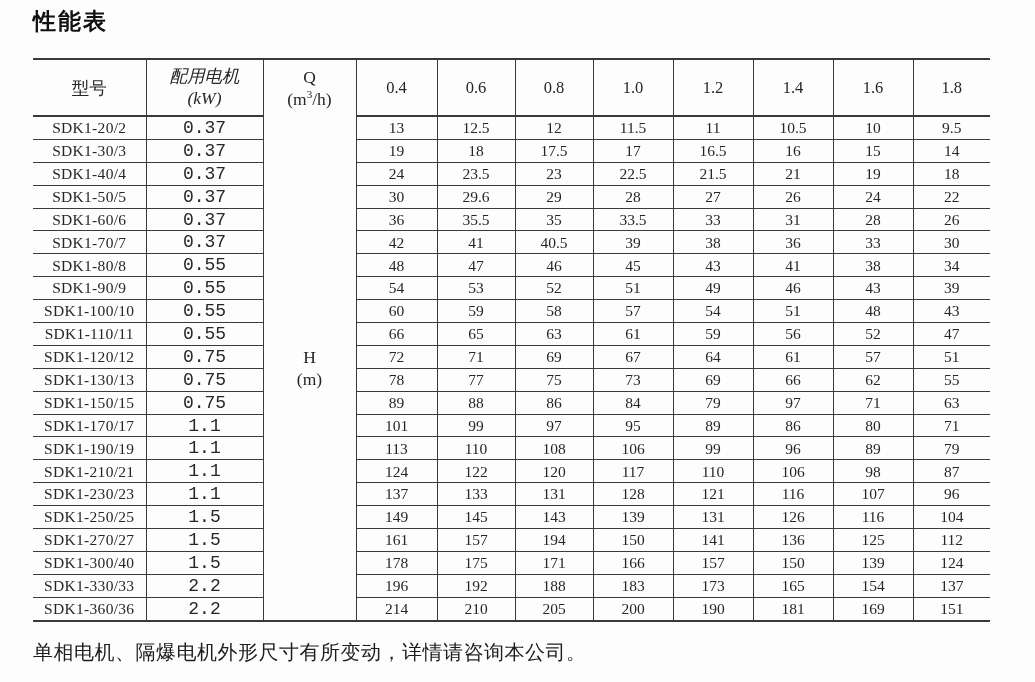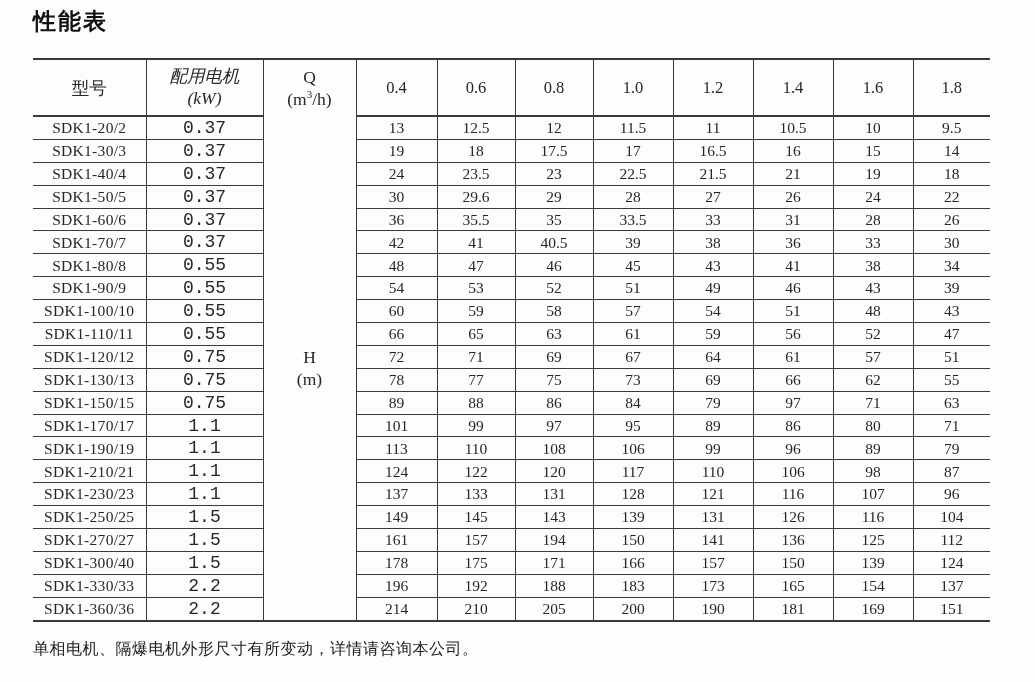--- a/index.html
+++ b/index.html
@@ -54,21 +54,21 @@
   }
   .qh-h {
     position: absolute; top: 57px; bottom: 0; left: 0; right: 0;
     display: flex; flex-direction: column; justify-content: center;
     font-size: 17.5px; line-height: 1.3;
   }
   .qh-q sup { font-size: 11px; line-height: 0; }
   .hdr-two-line { line-height: 1.25; display: block; font-style: italic; }
   .footer-note {
     font-family: "Liberation Sans", "DejaVu Sans", sans-serif;
-    font-size: 16px;
+    font-size: 20px;
     color: #1c1c1c;
     margin: 17px 0 0 0;
     letter-spacing: 0.5px;
   }
 </style>
 </head>
 <body>
 
 <div class="page">
 

